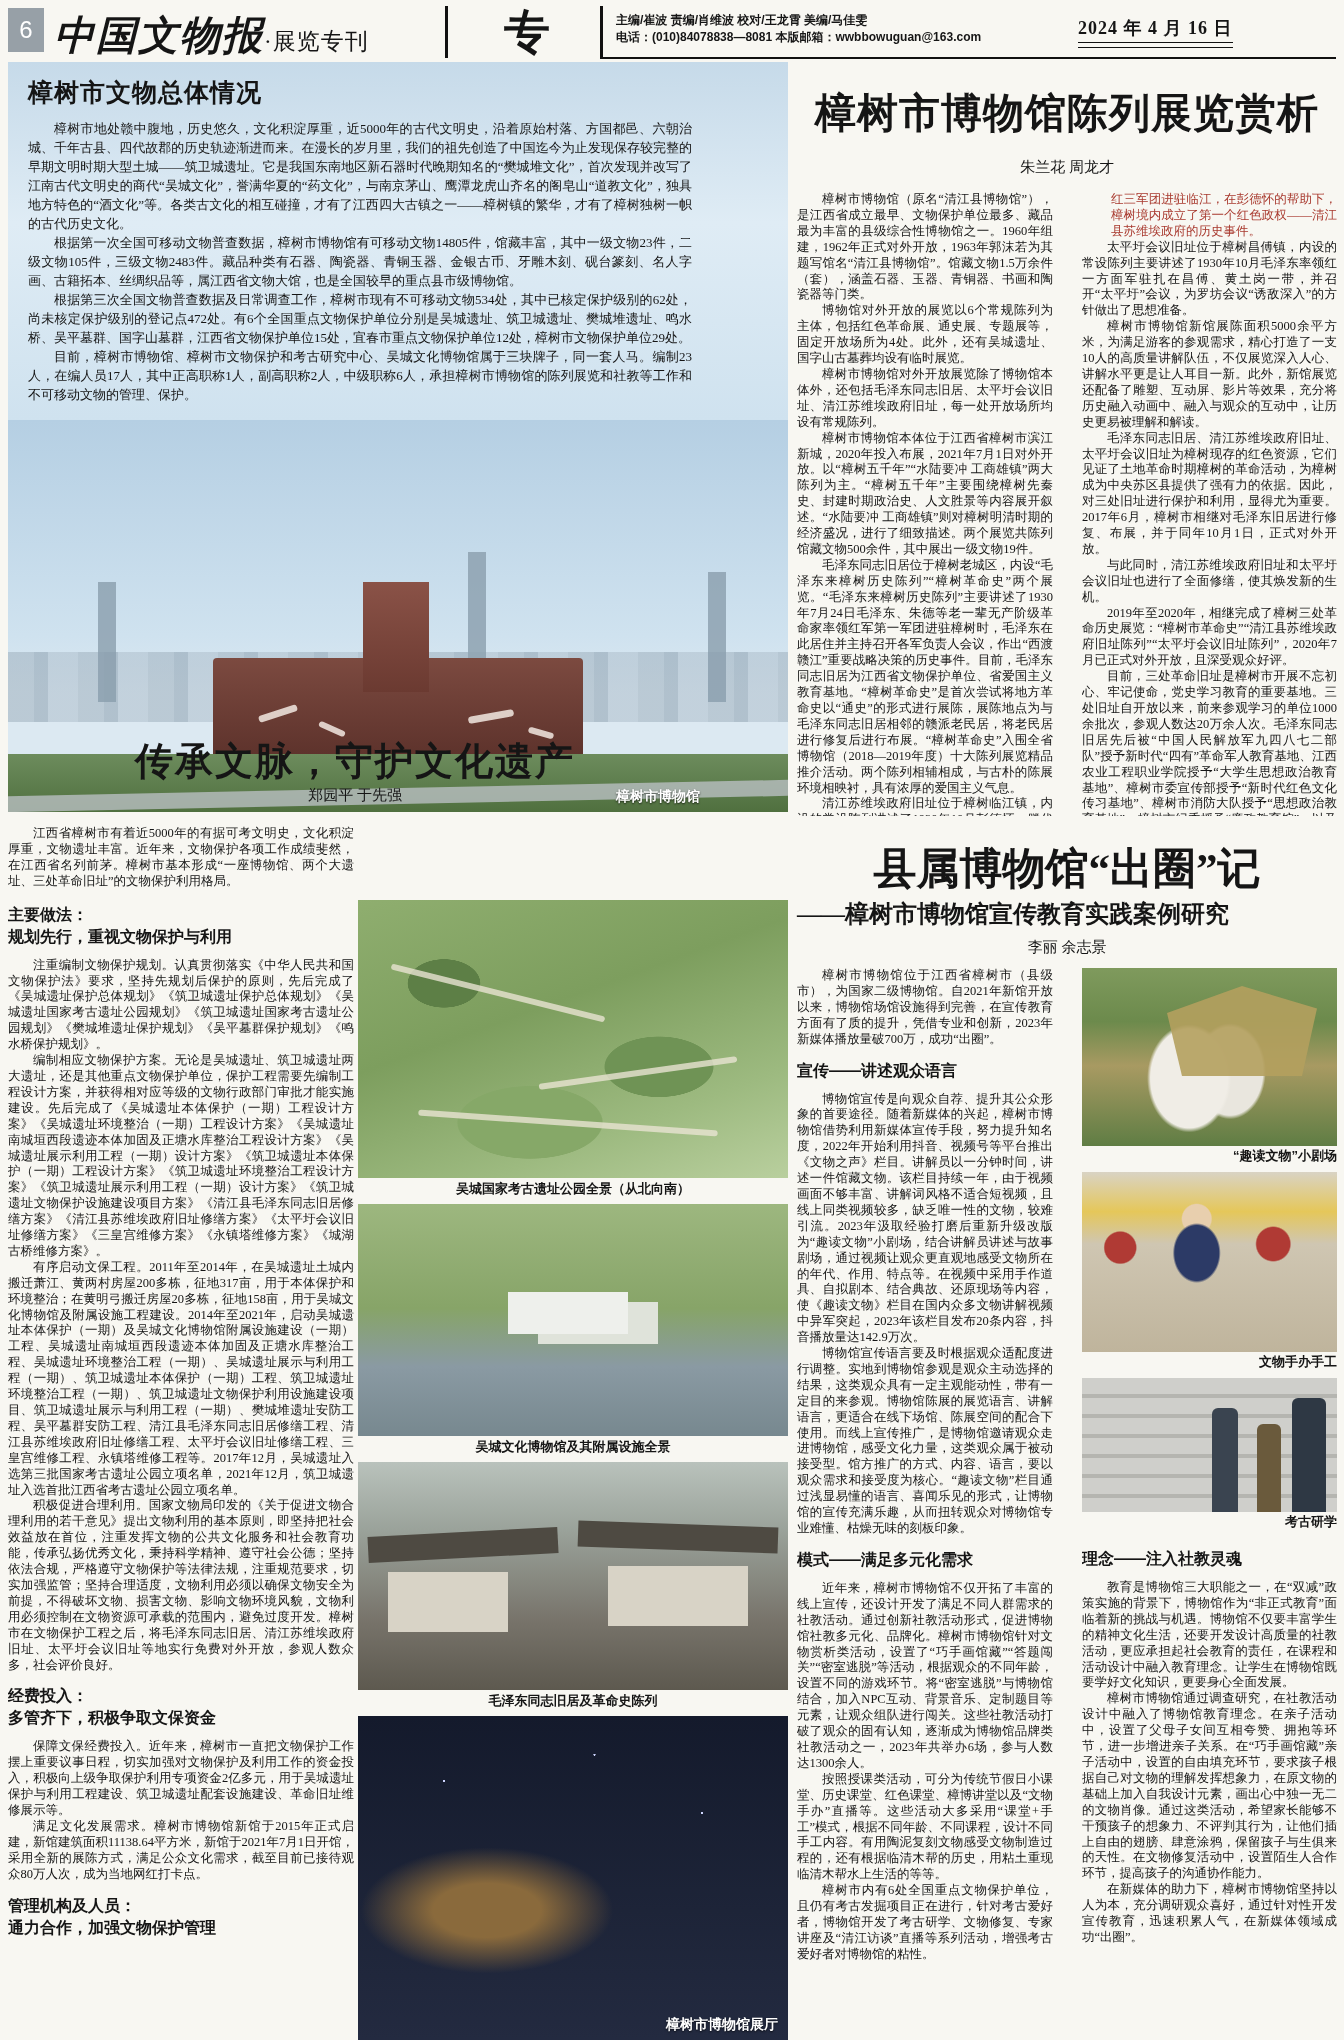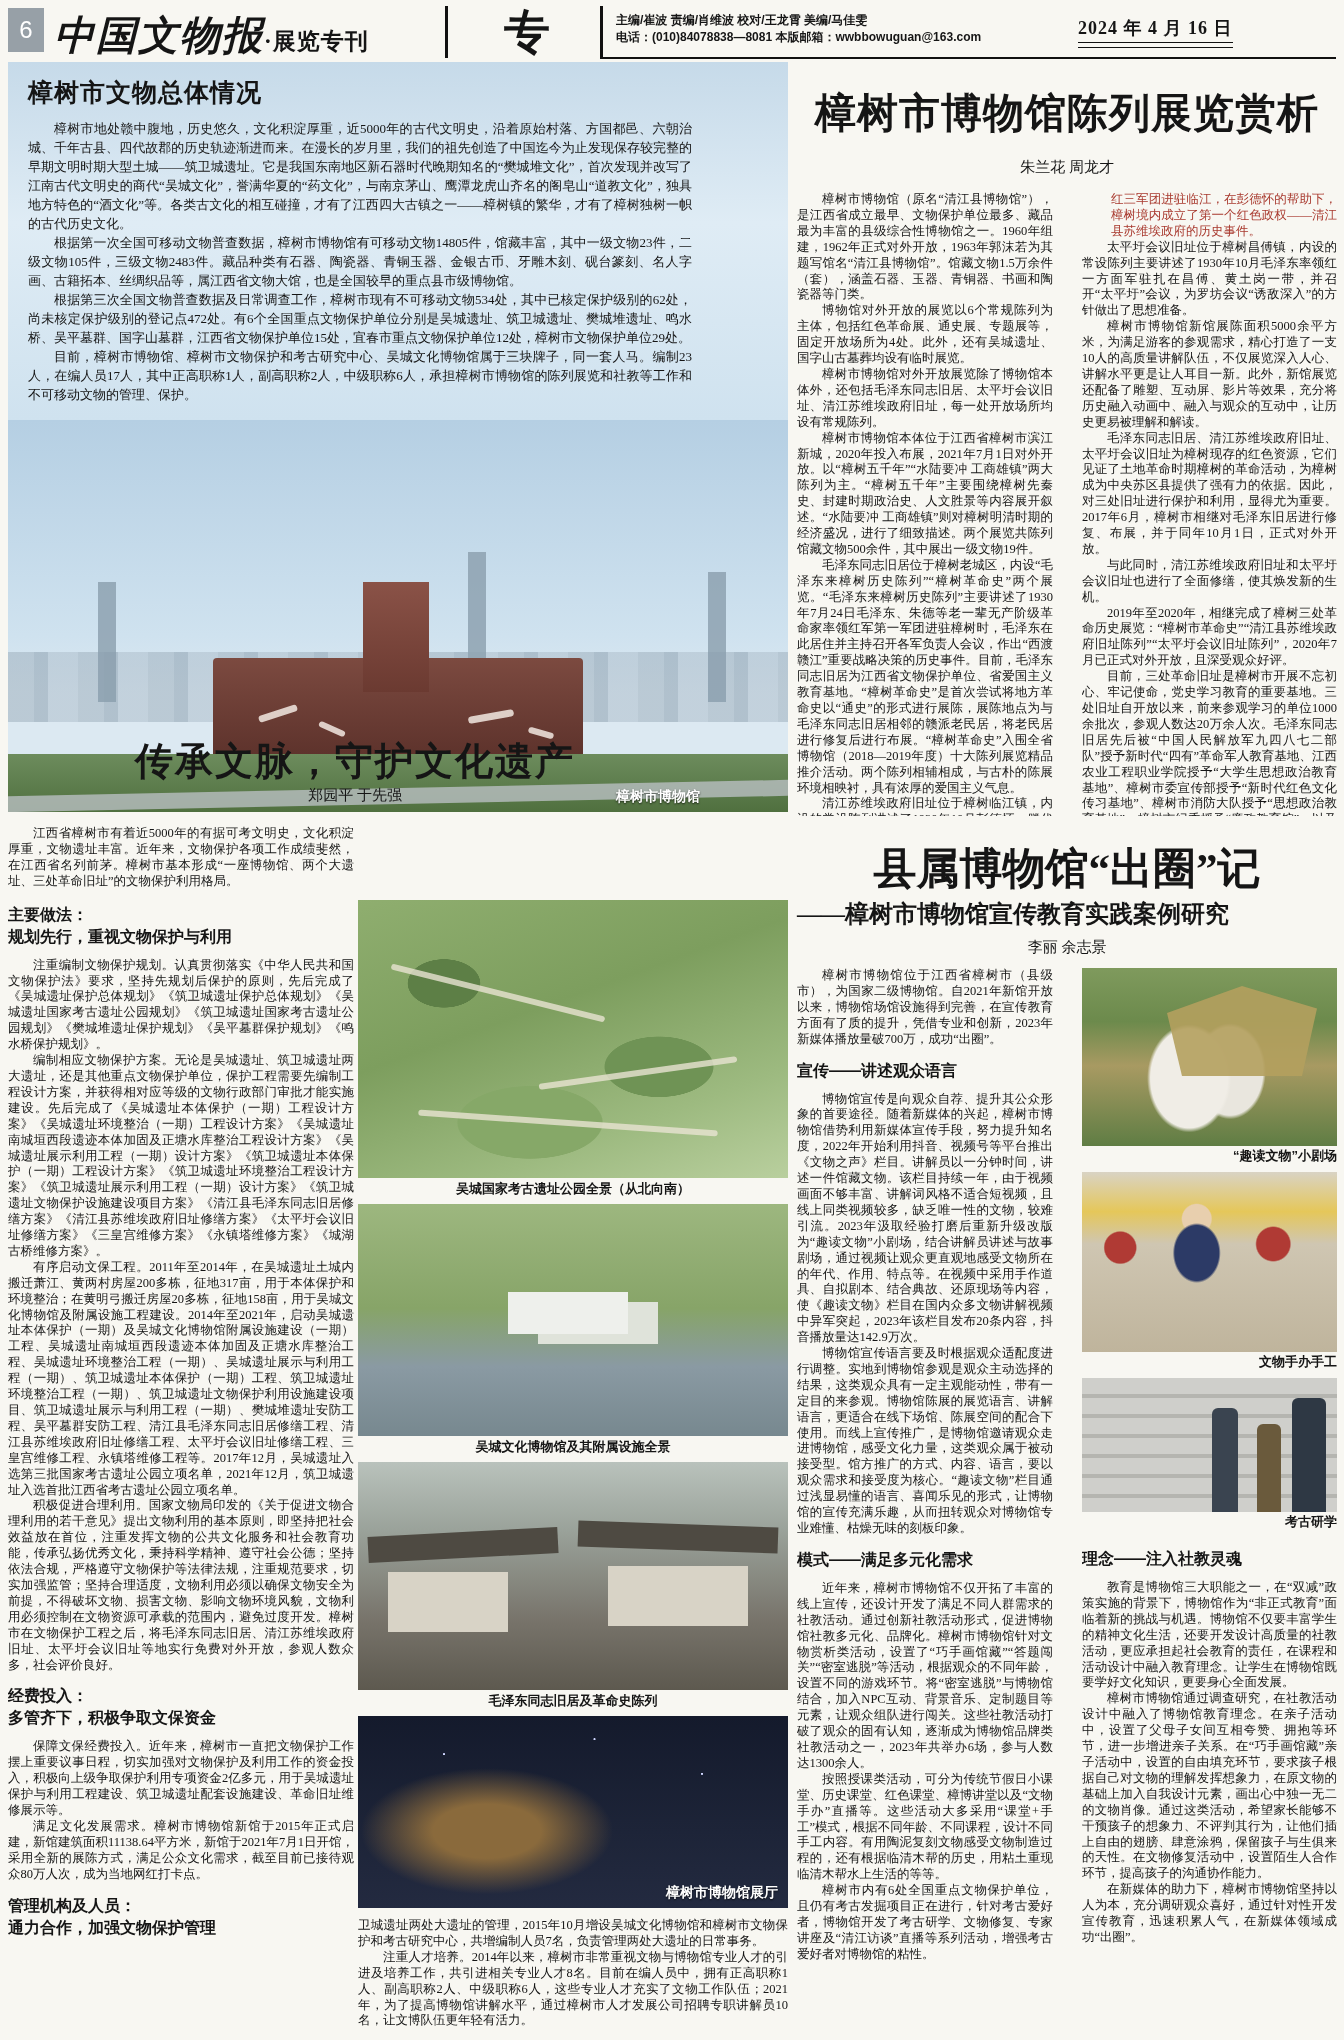--- a/index.html
+++ b/index.html
@@ -6,21 +6,21 @@
   .page{position:relative;width:1344px;height:2040px;margin:0 auto;background:#f8f7f2;
         overflow:hidden;font-family:"Liberation Serif","DejaVu Serif",serif;color:#151515;}
   
   .hdr-pagenum{position:absolute;left:8px;top:8px;width:36px;height:44px;background:#97a0a7;
 ertical-align:top;
         color:#fff;font-family:"Liberation Sans",sans-serif;font-size:24px;display:flex;
         align-items:center;justify-content:center;}
   .hdr-masthead{position:absolute;left:54px;top:8px;white-space:nowrap;}
   .hdr-masthead .brand{font-size:40px;font-weight:bold;font-style:italic;letter-spacing:2px;
         font-family:"Liberation Serif",serif;}
-  .hdr-masthead .edition{font-size:23px;font-weight:bold;letter-spacing:1px;}
+  .hdr-masthead .edition{font-size:23px;font-weight:normal;letter-spacing:1px;}
   .hdr-vline{position:absolute;top:6px;width:3px;height:52px;background:#111;}
   .hdr-section{position:absolute;left:452px;top:2px;width:150px;text-align:center;
         font-size:46px;font-weight:900;font-family:"Liberation Sans",sans-serif;letter-spacing:26px;text-indent:26px;}
   .hdr-staff{position:absolute;left:616px;top:12px;font-family:"Liberation Sans",sans-serif;
         font-size:12px;line-height:17px;font-weight:bold;}
   .hdr-date{position:absolute;left:1078px;top:16px;font-size:18px;font-weight:bold;letter-spacing:1px;
         border-bottom:1px solid #111;padding-bottom:4px;}
   .hdr-date i{display:block;border-bottom:1px solid #111;font-style:normal;padding-bottom:2px;}
   .hdr-rule{position:absolute;left:600px;top:57px;width:736px;height:2px;background:#111;}
   
@@ -71,21 +71,21 @@
         radial-gradient(120px 60px at 40% 80%,#86a868 0 60%,transparent 61%),
         linear-gradient(160deg,#8fae6f 0%,#7d9e5e 40%,#9dba80 75%,#b9cf9e 100%);}
   .img-park .path{position:absolute;background:#e8e4d2;height:6px;border-radius:4px;opacity:.8;}
   .img-lake{height:232px;background:
         linear-gradient(180deg,#9db77f 0%,#87a468 45%,#8a9aa3 70%,#77888f 100%);}
   .img-lake .wbldg{position:absolute;left:150px;top:88px;width:120px;height:42px;background:#eef0ec;
         box-shadow:30px 10px 0 #dfe3da;}
   .img-house{height:228px;background:linear-gradient(180deg,#b9c2bc 0%,#9aa29a 30%,#77736a 70%,#5d594f 100%);}
   .img-house .roof{position:absolute;background:#4e4a42;height:26px;}
   .img-house .wall{position:absolute;background:#d8d3c6;height:60px;}
-  .img-hall{height:192px;background:
+  .img-hall{height:324px;background:
         radial-gradient(180px 90px at 30% 60%,#8a6a3c 0 30%,rgba(40,44,66,0) 70%),
         radial-gradient(2px 2px at 20% 20%,#cfd6ff 0 50%,transparent 60%),
         radial-gradient(2px 2px at 55% 12%,#cfd6ff 0 50%,transparent 60%),
         radial-gradient(2px 2px at 80% 30%,#cfd6ff 0 50%,transparent 60%),
         linear-gradient(180deg,#141a2c 0%,#1d2438 60%,#232a40 100%);}
   .cont-block{margin-top:10px;}
   
   .r1-title{position:absolute;left:797px;top:86px;width:540px;text-align:center;font-size:41px;
         font-weight:900;letter-spacing:1px;}
   .r1-authors{position:absolute;left:797px;top:158px;width:540px;text-align:center;font-size:15px;}

